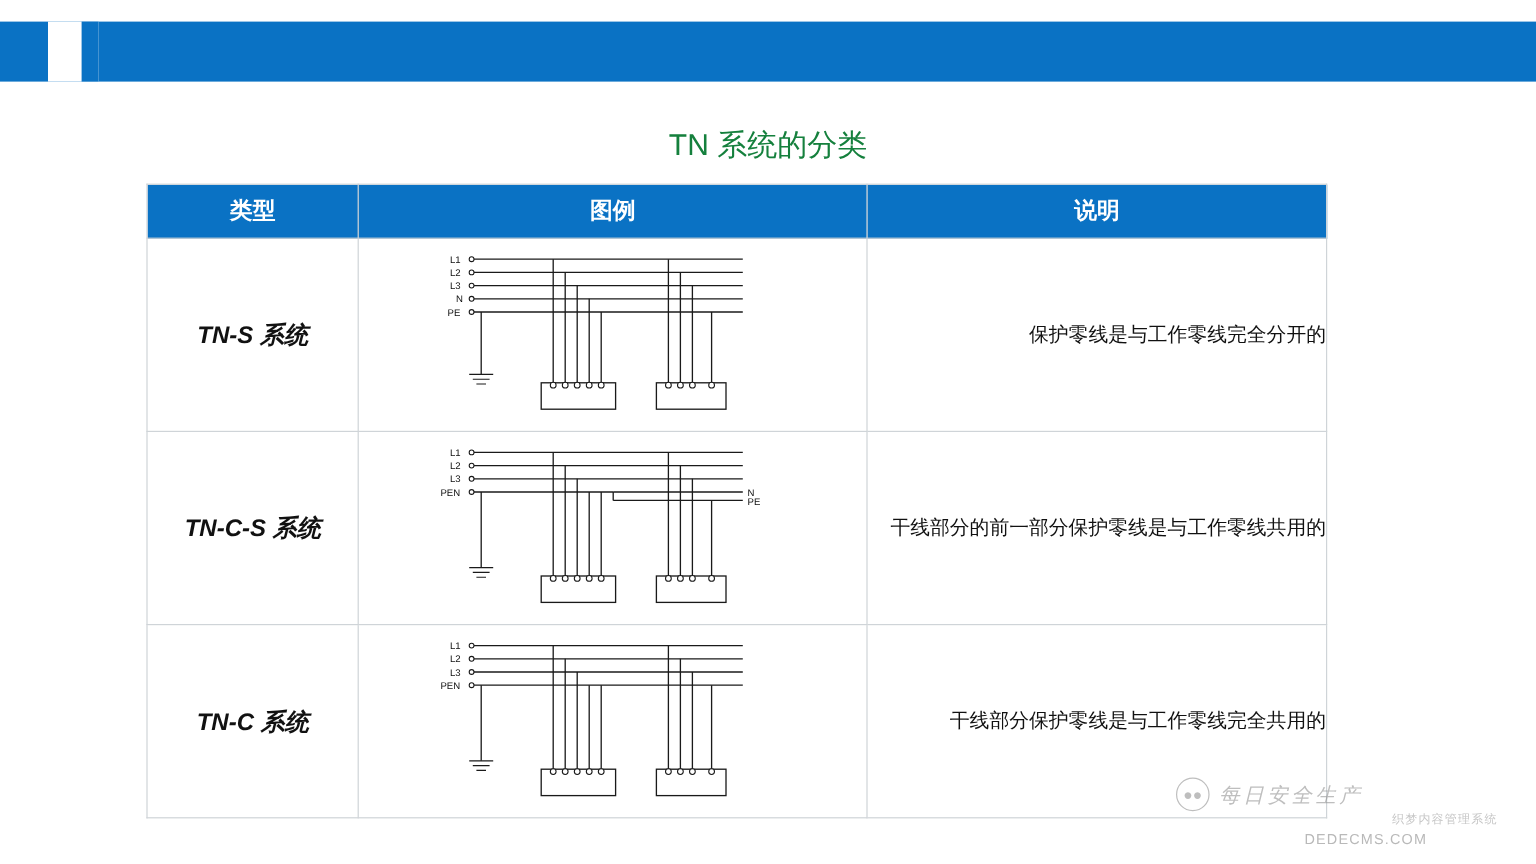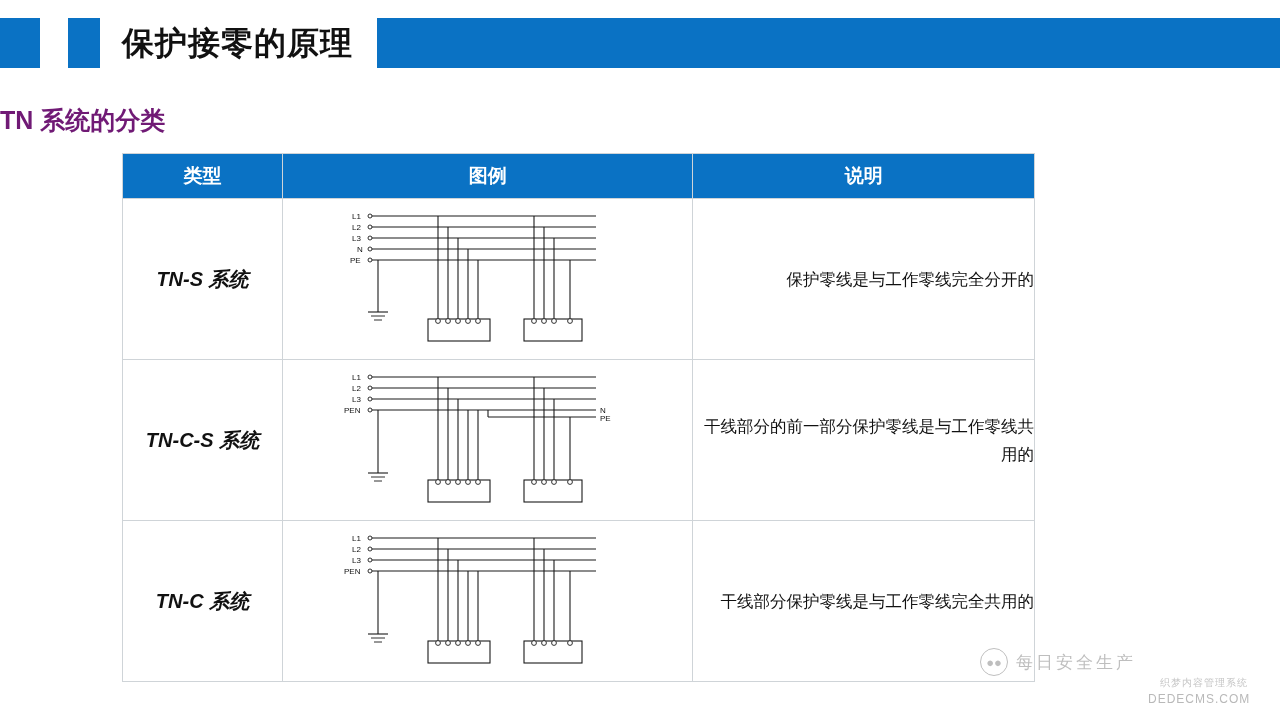--- a/index.html
+++ b/index.html
@@ -64,31 +64,32 @@
     letter-spacing: 1px;
     line-height: 1;
   }
 
   
   .section-title {
     position: absolute;
     left: 0;
     top: 104px;
     width: 1280px;
+    text-align: center;
     font-size: 25px;
-    font-weight: bold;
-    color: #701a75;
+    font-weight: normal;
+    color: #15803d;
   }
 
   
   .table {
     position: absolute;
     left: 122px;
     top: 153px;
-    width: 913px;
+    width: 984px;
     border-collapse: collapse;
   }
   .table td, .table th {
     border: 1px solid #cfd4d8;
     padding: 0;
   }
   .thead-cell {
     background: #0a72c4;
     color: #ffffff;
     font-size: 19px;
@@ -163,24 +164,25 @@
     display: flex;
     align-items: center;
     justify-content: center;
     margin-right: 8px;
   }
   .wm-wechat .circle span { font-size: 13px; color: #8a8a8a; }
   .wm-wechat .txt {
     font-size: 17px;
     color: #8a8a8a;
     letter-spacing: 3px;
+    font-style: italic;
   }
   .wm-dede {
     position: absolute;
-    left: 1148px;
+    left: 1087px;
     top: 692px;
     font-size: 12px;
     color: #b9b9b9;
     letter-spacing: 1px;
   }
   .wm-dede2 {
     position: absolute;
     left: 1160px;
     top: 676px;
     font-size: 10px;
@@ -188,23 +190,20 @@
     letter-spacing: 1px;
   }
 </style>
 </head>
 <body>
 
 <div class="header">
   <div class="header-bar"></div>
   <div class="header-notch"></div>
   <div class="header-tab"></div>
-  <div class="header-titlebox">
-    <div class="header-title">保护接零的原理</div>
-  </div>
 </div>
 
 <div class="section-title">TN 系统的分类</div>
 
 <table class="table">
   <thead>
     <tr>
       <th class="thead-cell col-type">类型</th>
       <th class="thead-cell col-fig">图例</th>
       <th class="thead-cell col-desc">说明</th>

